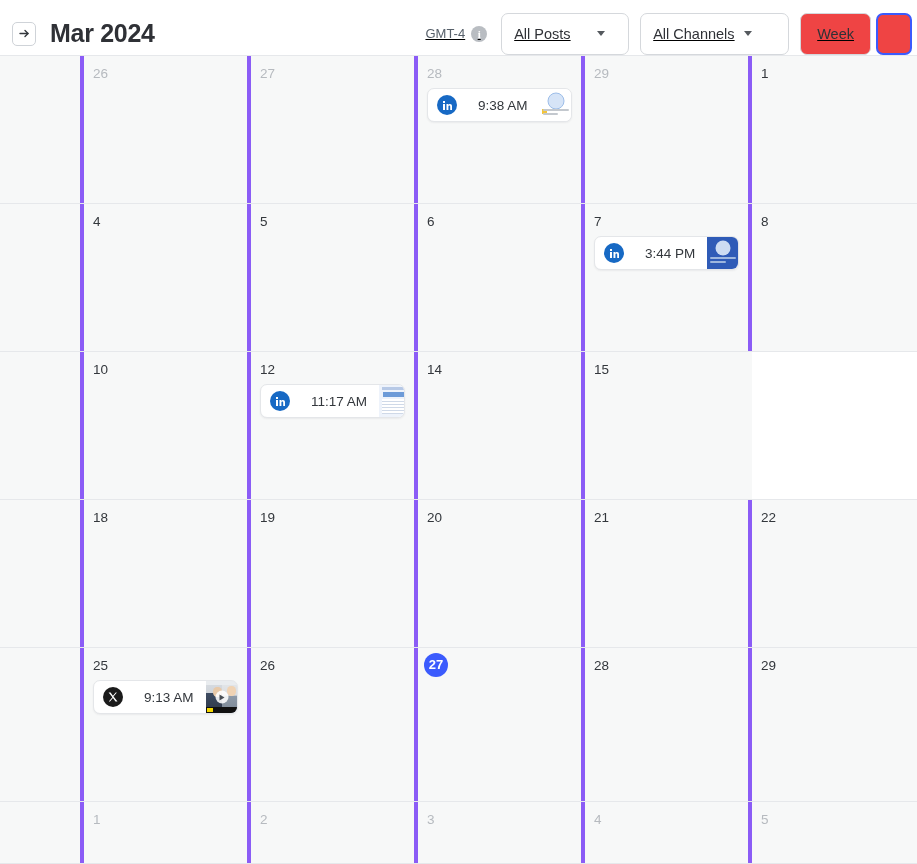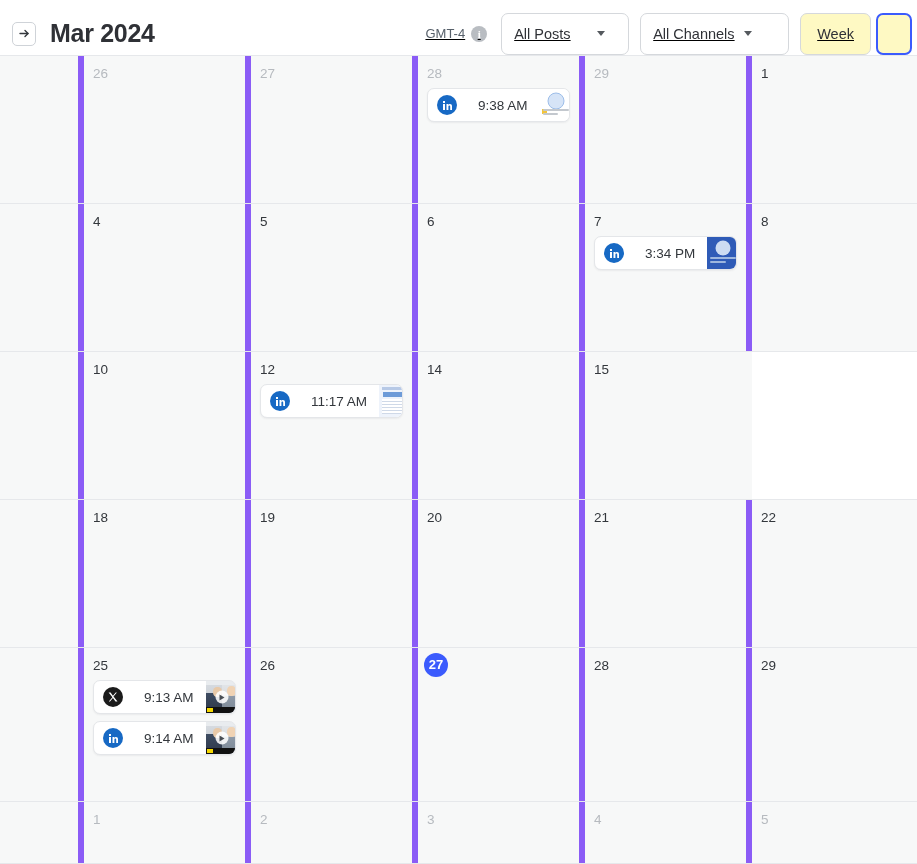--- a/index.html
+++ b/index.html
@@ -62,21 +62,21 @@
     border-top: 5.5px solid #55595e;
     margin-left: auto; padding-left: 0;
   }
   .select-btn.posts { width: 128px; }
   .select-btn.posts .caret { margin-left: 26px; }
   .select-btn.channels { width: 149px; }
   .select-btn.channels .caret { margin-left: 9px; }
   .seg-group { display: flex; align-items: center; height: 42px; }
   .seg-btn {
     height: 42px; border: 1px solid #d5d8dc; border-radius: 7px;
-    background: #fef9c3; display: flex; align-items: center; justify-content: center;
+    background: #ef4444; display: flex; align-items: center; justify-content: center;
     padding: 0 16px; cursor: pointer; white-space: nowrap;
     font-size: 14.5px; color: #2f3136; margin-right: 5px;
   }
   .seg-btn.active {
     border: 2px solid #3b5bfd; border-radius: 7px;
     color: #2f3136;
   }
 
   
   .calendar { flex: 1 1 auto; display: flex; flex-direction: column; border-top: 1px solid #e6e8eb; }
@@ -101,21 +101,21 @@
     display: grid;
     grid-template-columns: 84px 167px 167px 167px 167px 165px;
     border-bottom: 1px solid #e6e8eb;
     min-height: 0;
   }
   .week-row.w1, .week-row.w2, .week-row.w3, .week-row.w4 { flex: 0 0 148px; }
   .week-row.w5 { flex: 0 0 154px; }
   .week-row.w6 { flex: 1 1 auto; }
 
   .cell {
-    border-right: 6px solid #8b5cf6;
+    border-right: 4px solid #8b5cf6;
     padding: 8px 9px 0 9px;
     position: relative;
     overflow: hidden;
     background: #f7f8f8;
   }
   .cell:last-child { border-right: none; }
   .cell.cur { background: #f7f8f8; }
 
   .daynum {
     font-size: 13.5px; color: #33373c; line-height: 16px;
@@ -303,21 +303,21 @@
           <div class="cell cur"><div class="daynum">6</div></div>
           <div class="cell cur"><div class="daynum">7</div><div class="events">
               <div class="event-card">
                 <div class="ch-icon linkedin">
                   <svg width="11" height="11" viewBox="0 0 11 11">
                     <rect x="1" y="4" width="2" height="6" fill="#fff"></rect>
                     <rect x="1" y="1" width="2" height="2" fill="#fff"></rect>
                     <path d="M4.5 10 V4 H6.3 V4.9 C6.7 4.2 7.4 4 8 4 C9.2 4 10 4.8 10 6.2 V10 H8.2 V6.6 C8.2 5.9 7.9 5.5 7.3 5.5 C6.8 5.5 6.4 5.9 6.4 6.6 V10 Z" fill="#fff"></path>
                   </svg>
                 </div>
-                <span class="ev-time">3:34 PM</span>
+                <span class="ev-time">3:44 PM</span>
                 <div class="thumb blue-solid">
                   <div class="th-circle"></div>
                   <div class="th-lines">
                     <div class="th-line"></div>
                     <div class="th-line short"></div>
                   </div>
                 </div>
               </div>
             </div></div>
           <div class="cell cur"><div class="daynum">8</div></div>
@@ -376,43 +376,20 @@
                   <div class="vp-head-l"></div>
                   <div class="vp-head-r"></div>
                   <div class="vp-play">
                     <span></span>
                   </div>
                   <div class="vp-cap">
                     <b></b>
                   </div>
                 </div>
               </div>
-              <div class="event-card">
-                <div class="ch-icon linkedin">
-                  <svg width="11" height="11" viewBox="0 0 11 11">
-                    <rect x="1" y="4" width="2" height="6" fill="#fff"></rect>
-                    <rect x="1" y="1" width="2" height="2" fill="#fff"></rect>
-                    <path d="M4.5 10 V4 H6.3 V4.9 C6.7 4.2 7.4 4 8 4 C9.2 4 10 4.8 10 6.2 V10 H8.2 V6.6 C8.2 5.9 7.9 5.5 7.3 5.5 C6.8 5.5 6.4 5.9 6.4 6.6 V10 Z" fill="#fff"></path>
-                  </svg>
-                </div>
-                <span class="ev-time">9:14 AM</span>
-                <div class="thumb video">
-                  <div class="vp-left"></div>
-                  <div class="vp-right"></div>
-                  <div class="vp-topbar"></div>
-                  <div class="vp-head-l"></div>
-                  <div class="vp-head-r"></div>
-                  <div class="vp-play">
-                    <span></span>
-                  </div>
-                  <div class="vp-cap">
-                    <b></b>
-                  </div>
-                </div>
-              </div>
             </div></div>
           <div class="cell cur"><div class="daynum">26</div></div>
           <div class="cell cur">
             <div class="daynum today">27</div>
           </div>
           <div class="cell cur"><div class="daynum">28</div></div>
           <div class="cell cur"><div class="daynum">29</div></div>
         </div>
         <div class="week-row w6">
           <div class="cell cur"></div>

